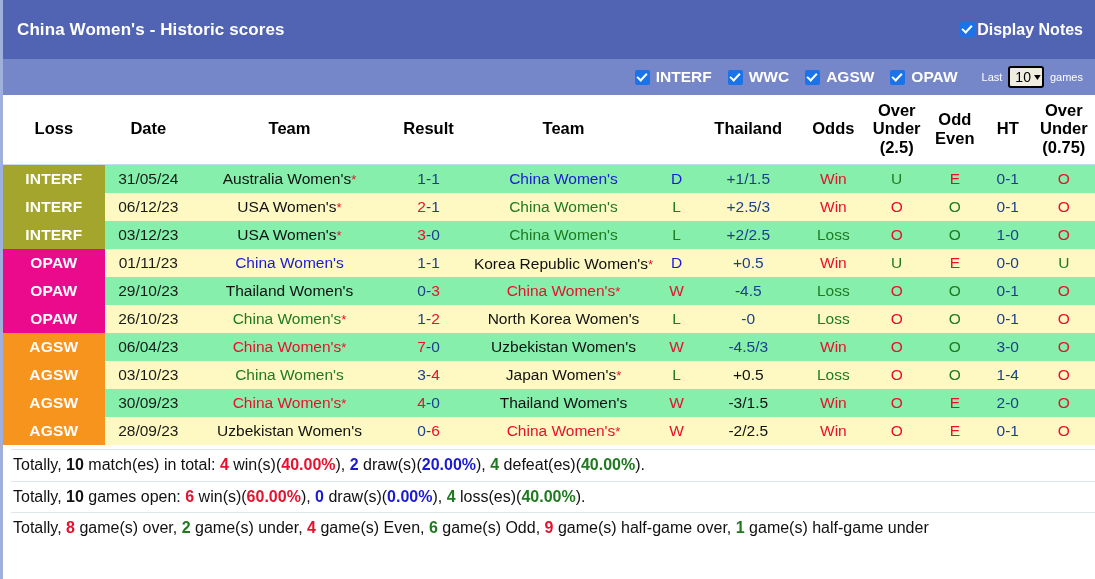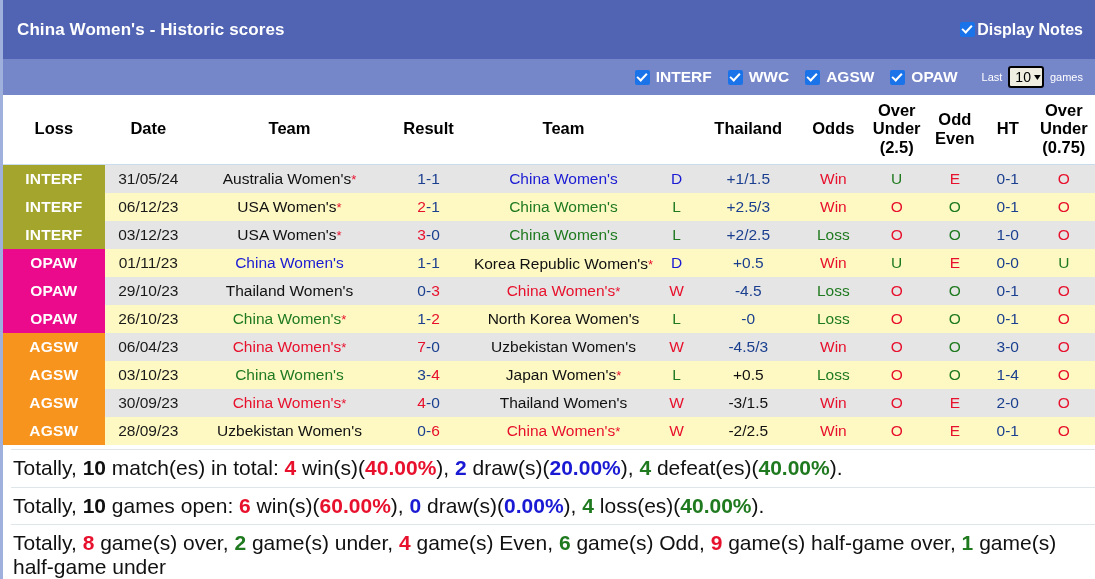--- a/index.html
+++ b/index.html
@@ -43,35 +43,35 @@
   table{border-collapse:collapse;width:1092px;table-layout:fixed;}
   thead th{
     font-size:16.5px;font-weight:bold;color:#000;background:#fff;
     padding:6px 2px 8px 2px;vertical-align:middle;line-height:1.12;
     border-bottom:1px solid #c8dced;
   }
   tbody td{
     font-size:15.5px;padding:4px 3px;text-align:center;vertical-align:middle;
     color:#1a1a1a;white-space:nowrap;
   }
-  tbody tr.odd td{background:#e5e5e5;}
+  tbody tr.odd td{background:#86efac;}
   tbody tr.even td{background:#fef9c3;}
   td.badge{color:#fff;font-weight:bold;font-size:15.5px;letter-spacing:.2px;padding:5px 2px;}
   td.wrapteam{white-space:normal;line-height:1.1;}
 
   .red{color:#e8112d;}
   .blue{color:#1a1ad4;}
   .navy{color:#1b3f8f;}
   .green{color:#1f7a1f;}
   .black{color:#111;}
   .star{color:#e8112d;font-size:13px;vertical-align:baseline;}
 
   
   .footer{padding:4px 0 0 8px;}
-  .fline{font-size:21px;color:#111;padding:6px 16px 6px 2px;line-height:1.15;}
+  .fline{font-size:16px;color:#111;padding:6px 16px 6px 2px;line-height:1.15;}
   .fline.bordered{border-top:1px solid #dfe6ea;}
 </style>
 </head>
 <body>
 
 <div class="app">
 
   <div class="titlebar">
     <div class="title">China Women's - Historic scores</div>
     <div class="notes-group">

